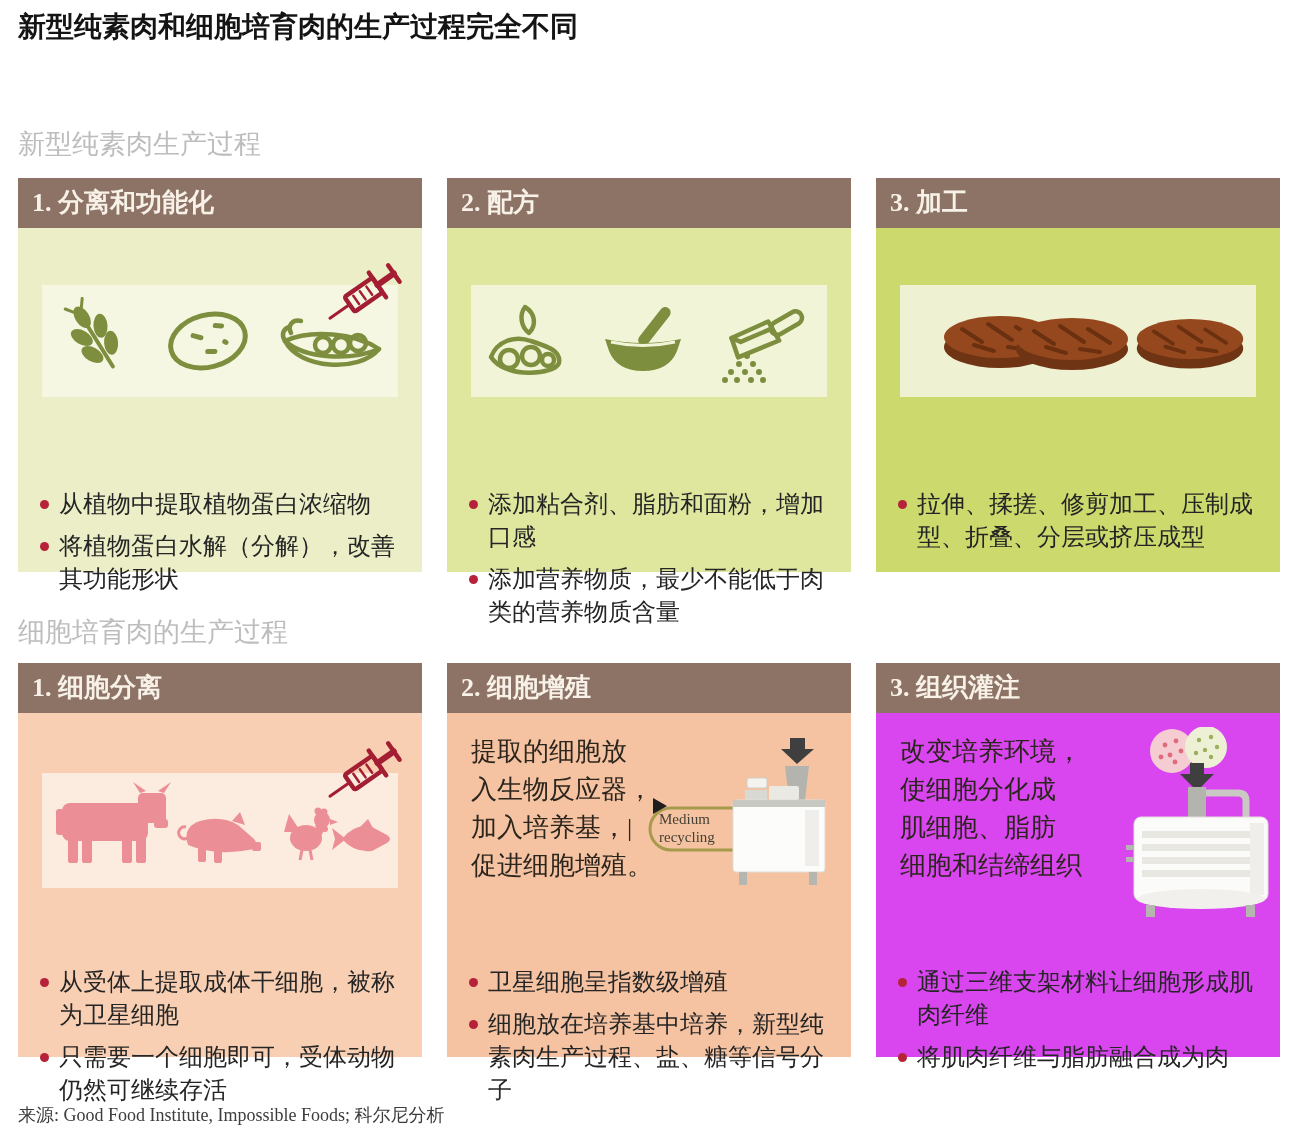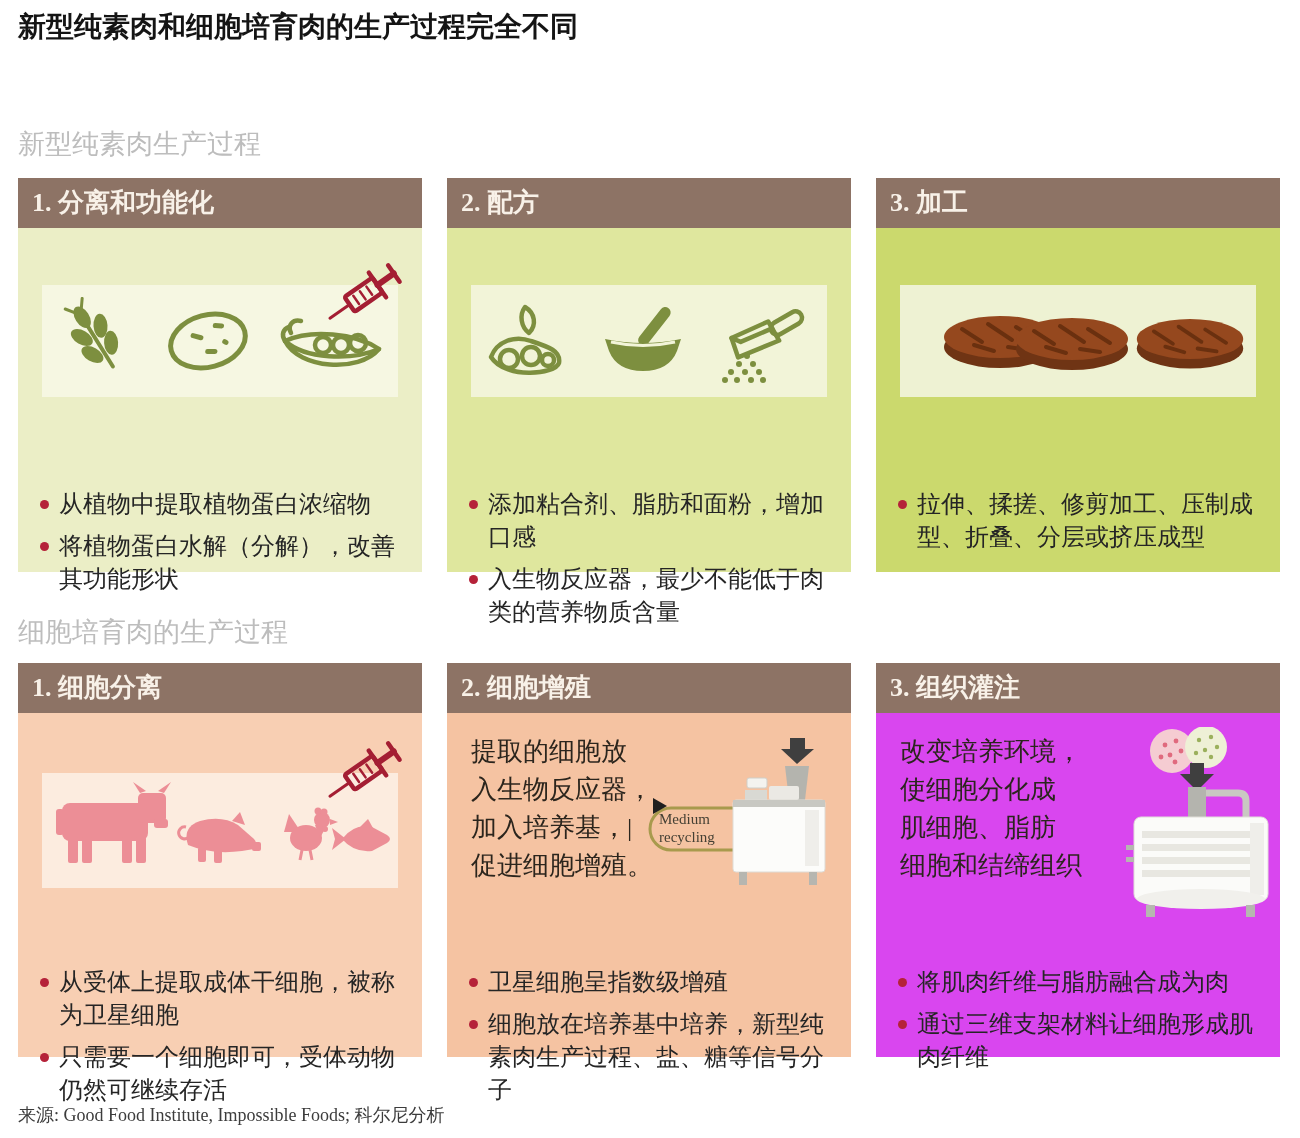--- a/index.html
+++ b/index.html
@@ -148,21 +148,21 @@
           </g>
         </svg>
       </div>
       <div class="bullets">
         <div class="bullet">
           <span class="dot"></span>
           <span class="btxt">添加粘合剂、脂肪和面粉，增加口感</span>
         </div>
         <div class="bullet">
           <span class="dot"></span>
-          <span class="btxt">入生物反应器，最少不能低于肉类的营养物质含量</span>
+          <span class="btxt">添加营养物质，最少不能低于肉类的营养物质含量</span>
         </div>
       </div>
     </div>
   </div>
 
   <div class="card" style="left:876px">
     <div class="card-header">3. 加工</div>
     <div class="card-body bg-r1c3">
       <div class="icon-panel p-r1c3">
         <svg width="356" height="112" viewBox="0 0 356 112">
@@ -344,25 +344,25 @@
           <ellipse cx="75" cy="172" rx="64" ry="10" fill="#f1f0ec"></ellipse>
           <rect x="0" y="118" width="8" height="5" fill="#b6b6b0"></rect>
           <rect x="0" y="130" width="8" height="5" fill="#b6b6b0"></rect>
           <rect x="20" y="178" width="9" height="12" fill="#b6b6b0"></rect>
           <rect x="120" y="178" width="9" height="12" fill="#b6b6b0"></rect>
         </svg>
       </div>
       <div class="bullets">
         <div class="bullet">
           <span class="dot"></span>
+          <span class="btxt">通过三维支架材料让细胞形成肌肉纤维</span>
+        </div>
+        <div class="bullet">
+          <span class="dot"></span>
           <span class="btxt">将肌肉纤维与脂肪融合成为肉</span>
         </div>
-        <div class="bullet">
-          <span class="dot"></span>
-          <span class="btxt">通过三维支架材料让细胞形成肌肉纤维</span>
-        </div>
       </div>
     </div>
   </div>
 
   <div class="source">来源: Good Food Institute, Impossible Foods; 科尔尼分析</div>
 
 </div>
 
 </body></html>

